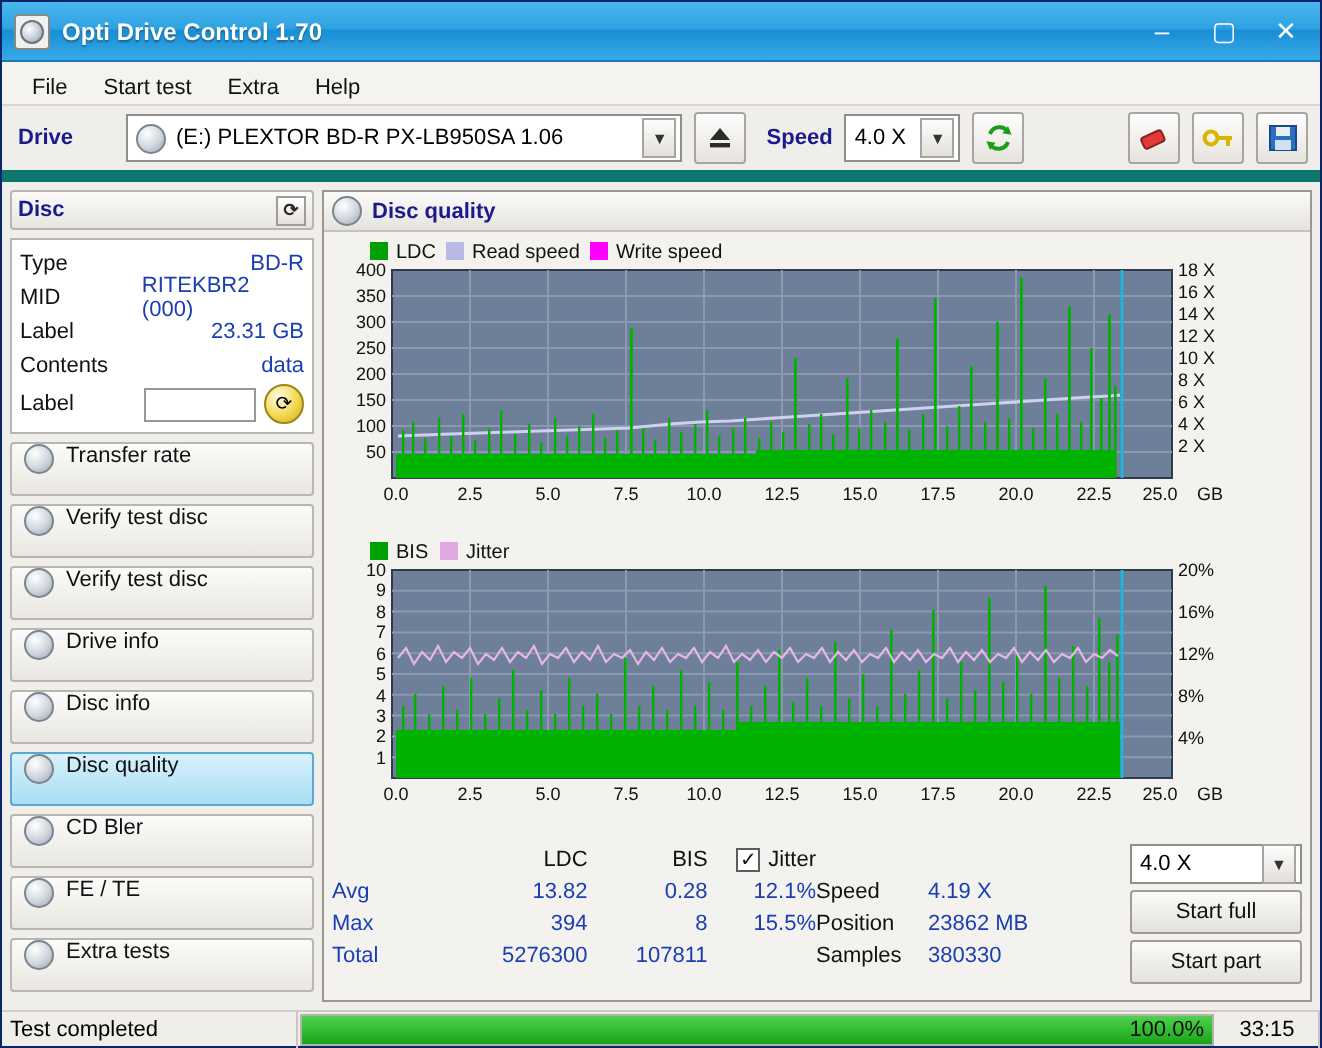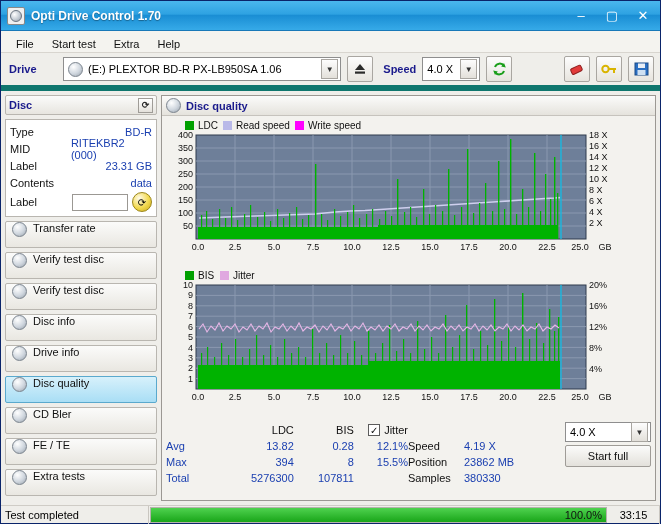--- a/index.html
+++ b/index.html
@@ -312,25 +312,25 @@
       <div class="nav-item">
         <span class="nav-ico"></span>
         <span>Verify test disc</span>
       </div>
       <div class="nav-item">
         <span class="nav-ico"></span>
         <span>Verify test disc</span>
       </div>
       <div class="nav-item">
         <span class="nav-ico"></span>
+        <span>Drive info</span>
+      </div>
+      <div class="nav-item">
+        <span class="nav-ico"></span>
         <span>Disc info</span>
-      </div>
-      <div class="nav-item">
-        <span class="nav-ico"></span>
-        <span>Drive info</span>
       </div>
       <div class="nav-item active">
         <span class="nav-ico"></span>
         <span>Disc quality</span>
       </div>
       <div class="nav-item">
         <span class="nav-ico"></span>
         <span>CD Bler</span>
       </div>
       <div class="nav-item">
@@ -676,20 +676,21 @@
             <span class="v">380330</span>
           </div>
         </div>
 
         <div class="stats-right">
           <div class="combo speed-combo2">
             <div class="txt">4.0 X</div>
             <div class="arrow">▼</div>
           </div>
           <div class="action-btn">Start full</div>
+          <div class="action-btn">Start part</div>
         </div>
       </div>
     </div>
   </div>
 
   <div class="statusbar">
     <div class="sb-cell" style="width:148px;">Test completed</div>
     <div class="sb-progress">
       <div class="fill" id="progress-fill" style="width: 100%;"></div>
       <div class="pct">100.0%</div>

